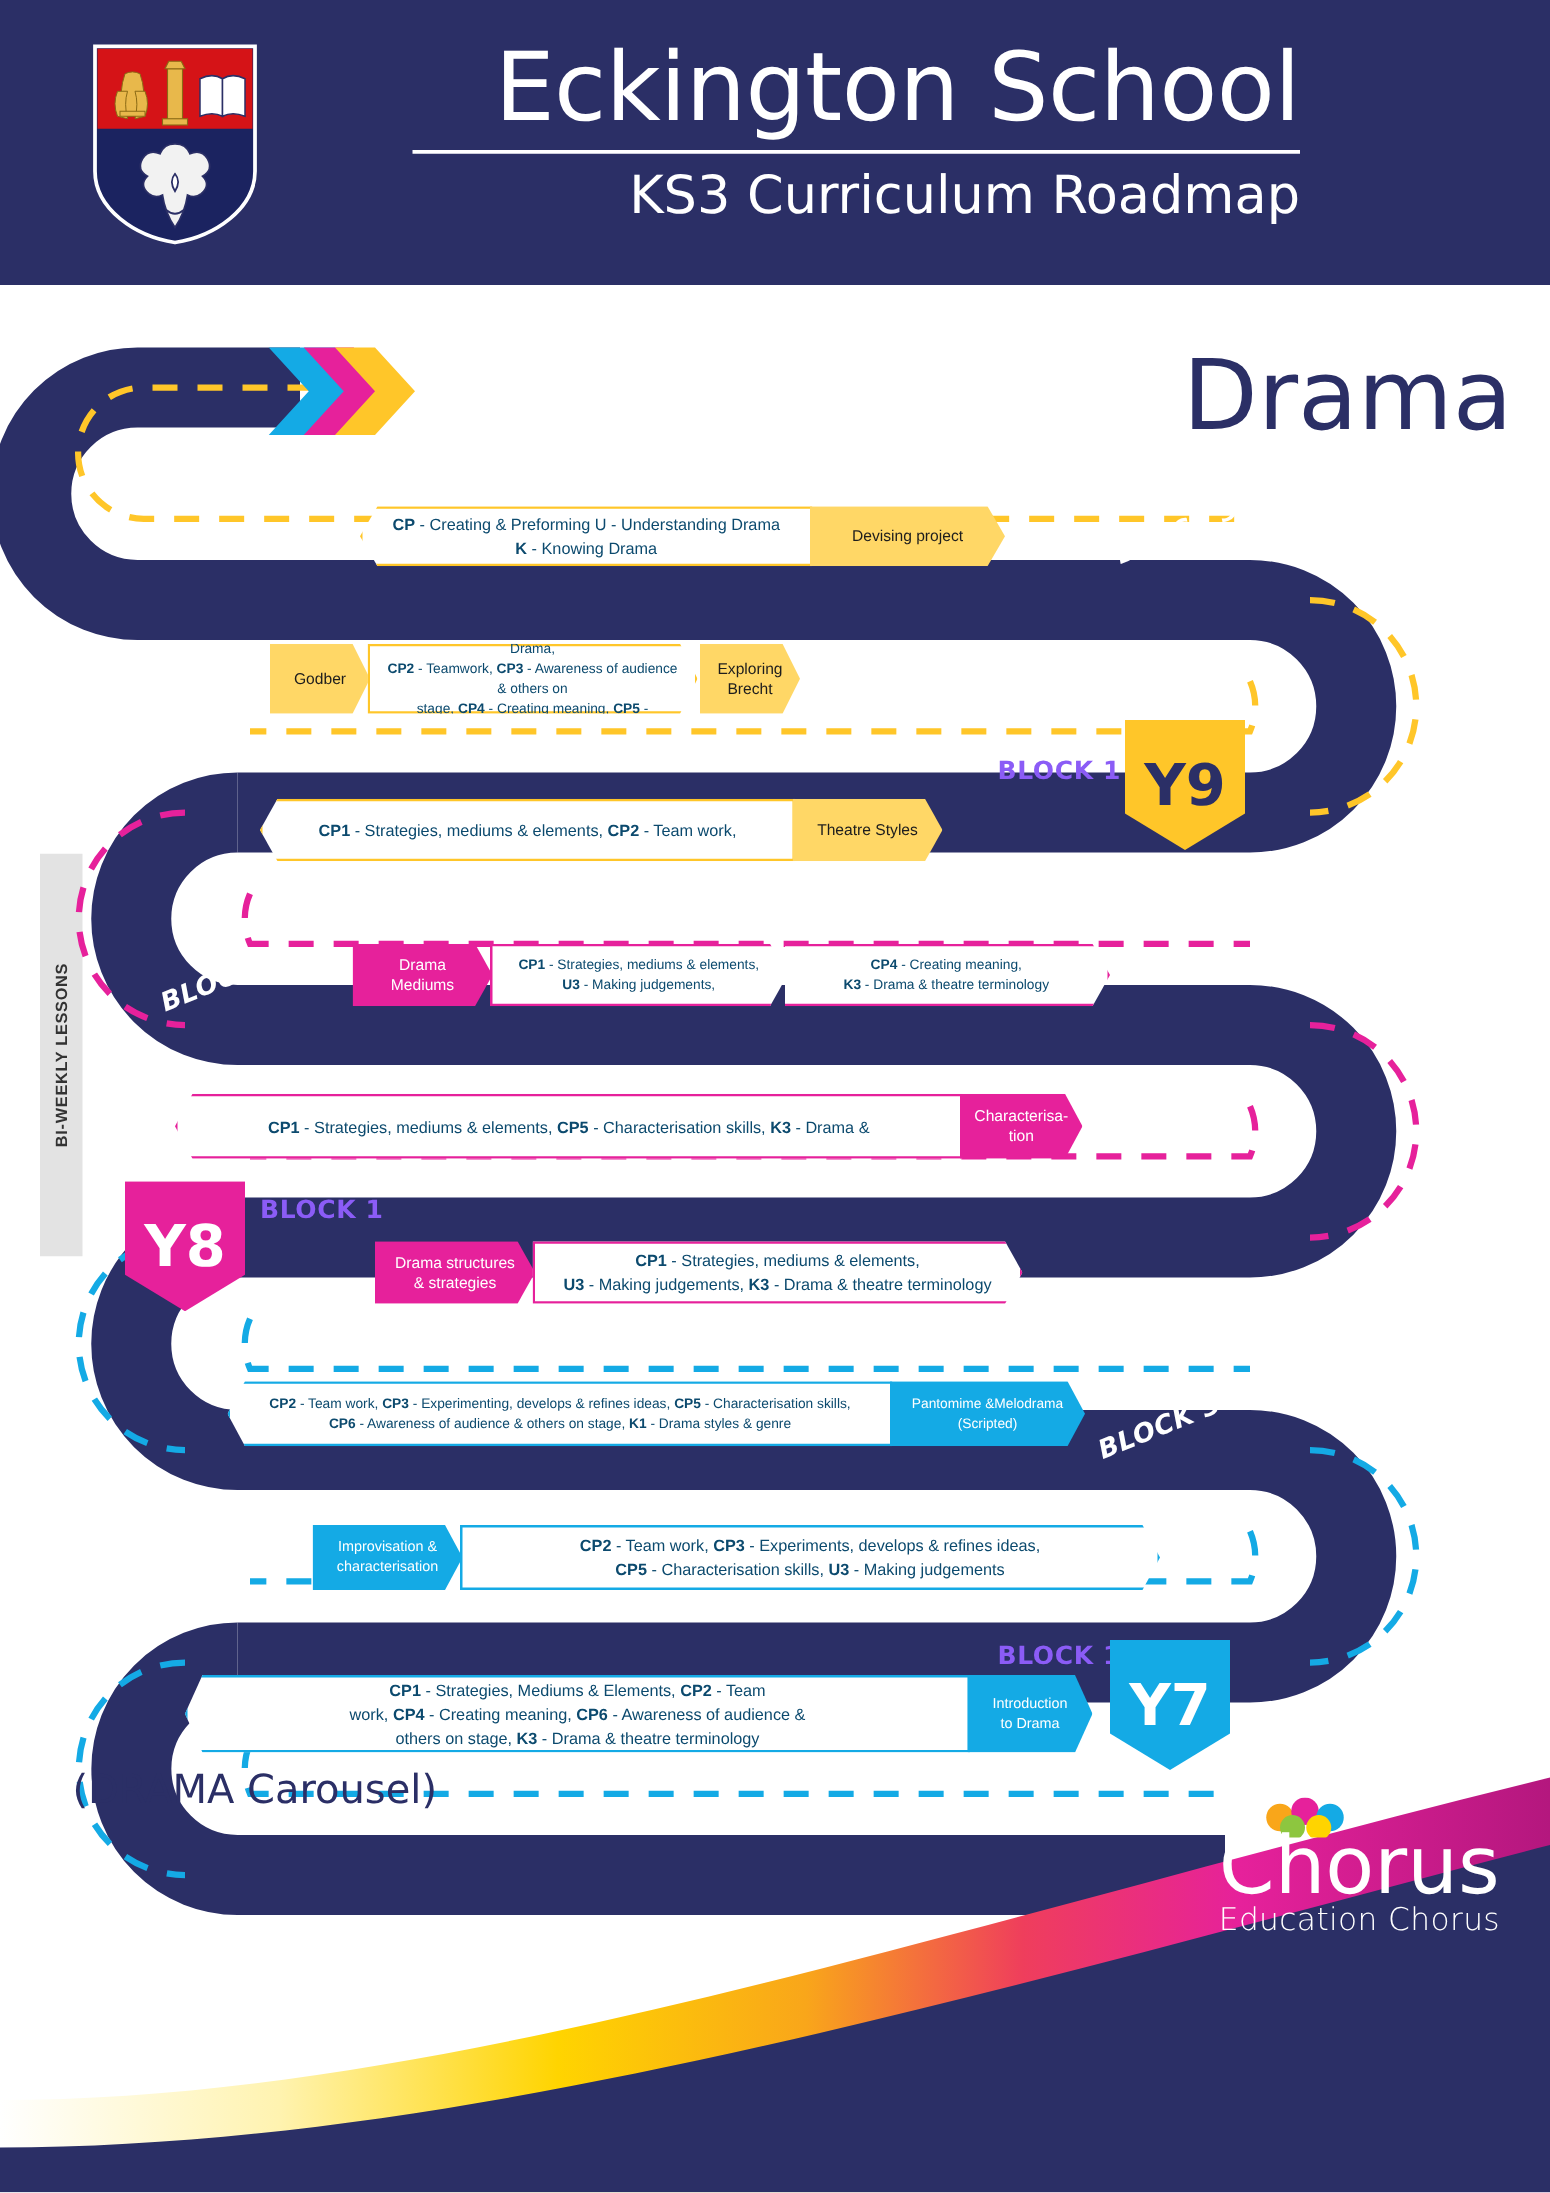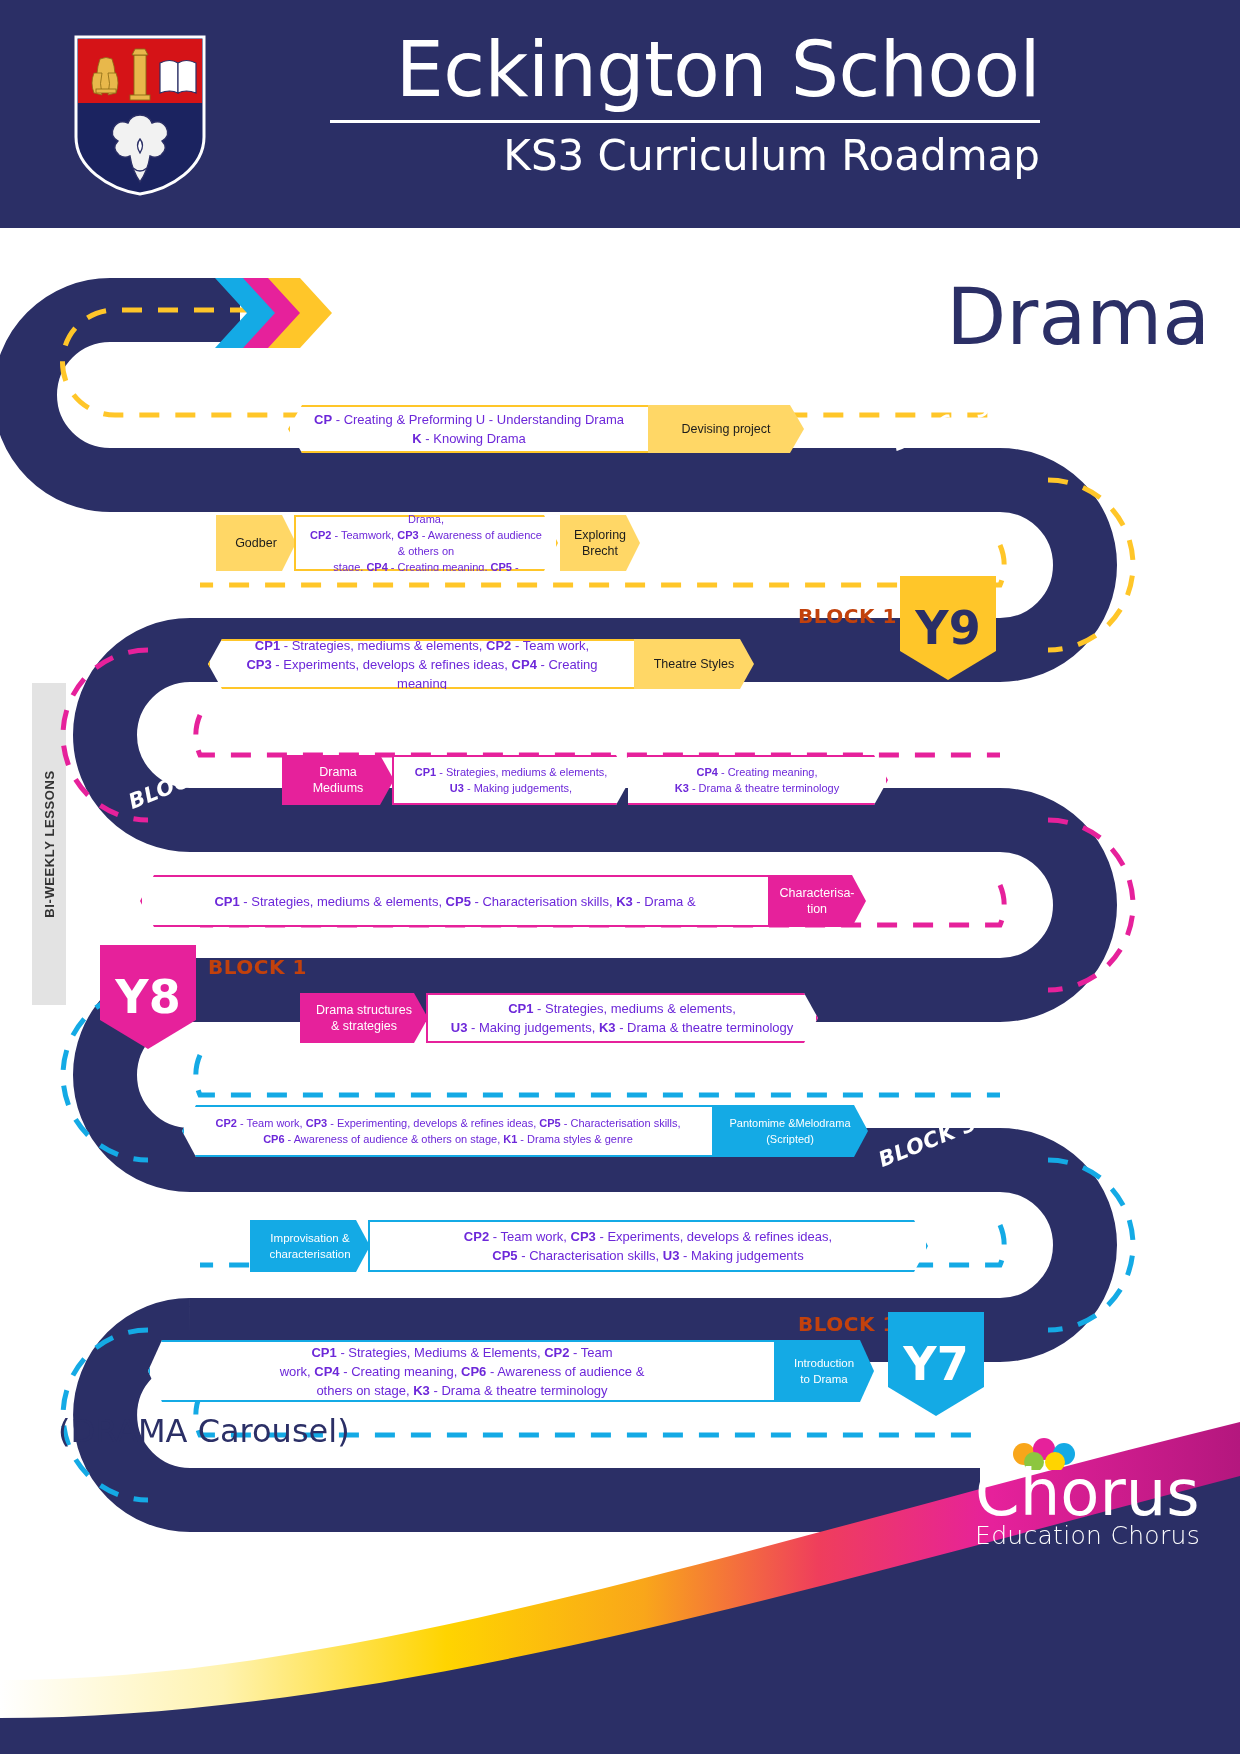--- a/index.html
+++ b/index.html
@@ -60,41 +60,41 @@
   .arrow-left{
     clip-path:polygon(14px 0,100% 0,100% 100%,14px 100%,0 50%);
   }
   .arrow-right{
     clip-path:polygon(0 0,calc(100% - 14px) 0,100% 50%,calc(100% - 14px) 100%,0 100%);
   }
   .label-cell{
     font-size:12.5px;line-height:16px;color:#1d1d1d;padding:16px 8px;
   }
   .detail-cell{
-    font-size:13px;line-height:19px;color:#6d28d9;padding:5px 12px;
+    font-size:13px;line-height:19px;color:#0c4a6e;padding:5px 12px;
   }
   .detail-cell.small{font-size:11px;line-height:16px;}
   .detail-cell b,.label-cell b{font-weight:700;}
   .y-light{background:#ffd766;}
   .y-white{background:#ffffff;border:2px solid #ffc629;box-sizing:border-box;}
   
   .m-fill{background:#e6219b;}
   .m-white{background:#ffffff;border:2px solid #e6219b;box-sizing:border-box;}
   
   .b-fill{background:#14aae5;}
   .b-white{background:#ffffff;border:2px solid #14aae5;box-sizing:border-box;}
   .white-text{color:#ffffff;}
   
   .block-tag{
     position:absolute;color:#ffffff;font-weight:700;font-size:21px;
     font-style:italic;letter-spacing:0.5px;white-space:nowrap;
     font-family:"DejaVu Sans",sans-serif;
   }
   .block-tag.rot{transform:rotate(-22deg);transform-origin:left bottom;}
-  .block-tag.dark{color:#c2410c;font-style:normal;font-size:20px;}
+  .block-tag.dark{color:#8b5cf6;font-style:normal;font-size:20px;}
   
   .badge{
     position:absolute;width:96px;height:104px;
     display:flex;align-items:center;justify-content:center;
     color:#ffffff;font-size:46px;font-weight:700;
     font-family:"DejaVu Sans",sans-serif;
     clip-path:polygon(0 0,100% 0,100% 72%,50% 100%,0 72%);
   }
   .badge.y9{background:#ffc629;color:#2b2f66;}
   .badge.y8{background:#e6219b;}
@@ -217,21 +217,20 @@
     <div>Exploring</div>
     <div>Brecht</div>
   </div>
 </div>
 
 <div class="block-tag dark" style="left:798px;top:604px;">BLOCK 1</div>
 <div class="badge y9" style="left:900px;top:576px;">Y9</div>
 <div class="row" style="left:208px;top:639px;width:548px;height:50px;">
   <div class="chev y-white arrow-left detail-cell" style="width:428px;flex-direction:column;justify-content:center;">
     <div><b>CP1</b> - Strategies, mediums &amp; elements, <b>CP2</b> - Team work,</div>
-    <div><b>CP3</b> - Experiments, develops &amp; refines ideas, <b>CP4</b> -  Creating meaning</div>
   </div>
   <div class="chev y-light arrow-right label-cell" style="width:120px;margin-left:-2px;">Theatre Styles</div>
 </div>
 
 <div class="block-tag rot" style="left:134px;top:790px;">BLOCK 3</div>
 <div class="row" style="left:282px;top:755px;width:610px;height:50px;">
   <div class="chev m-fill arrow-right label-cell white-text" style="width:112px;flex-direction:column;justify-content:center;">
     <div>Drama</div>
     <div>Mediums</div>
   </div>

